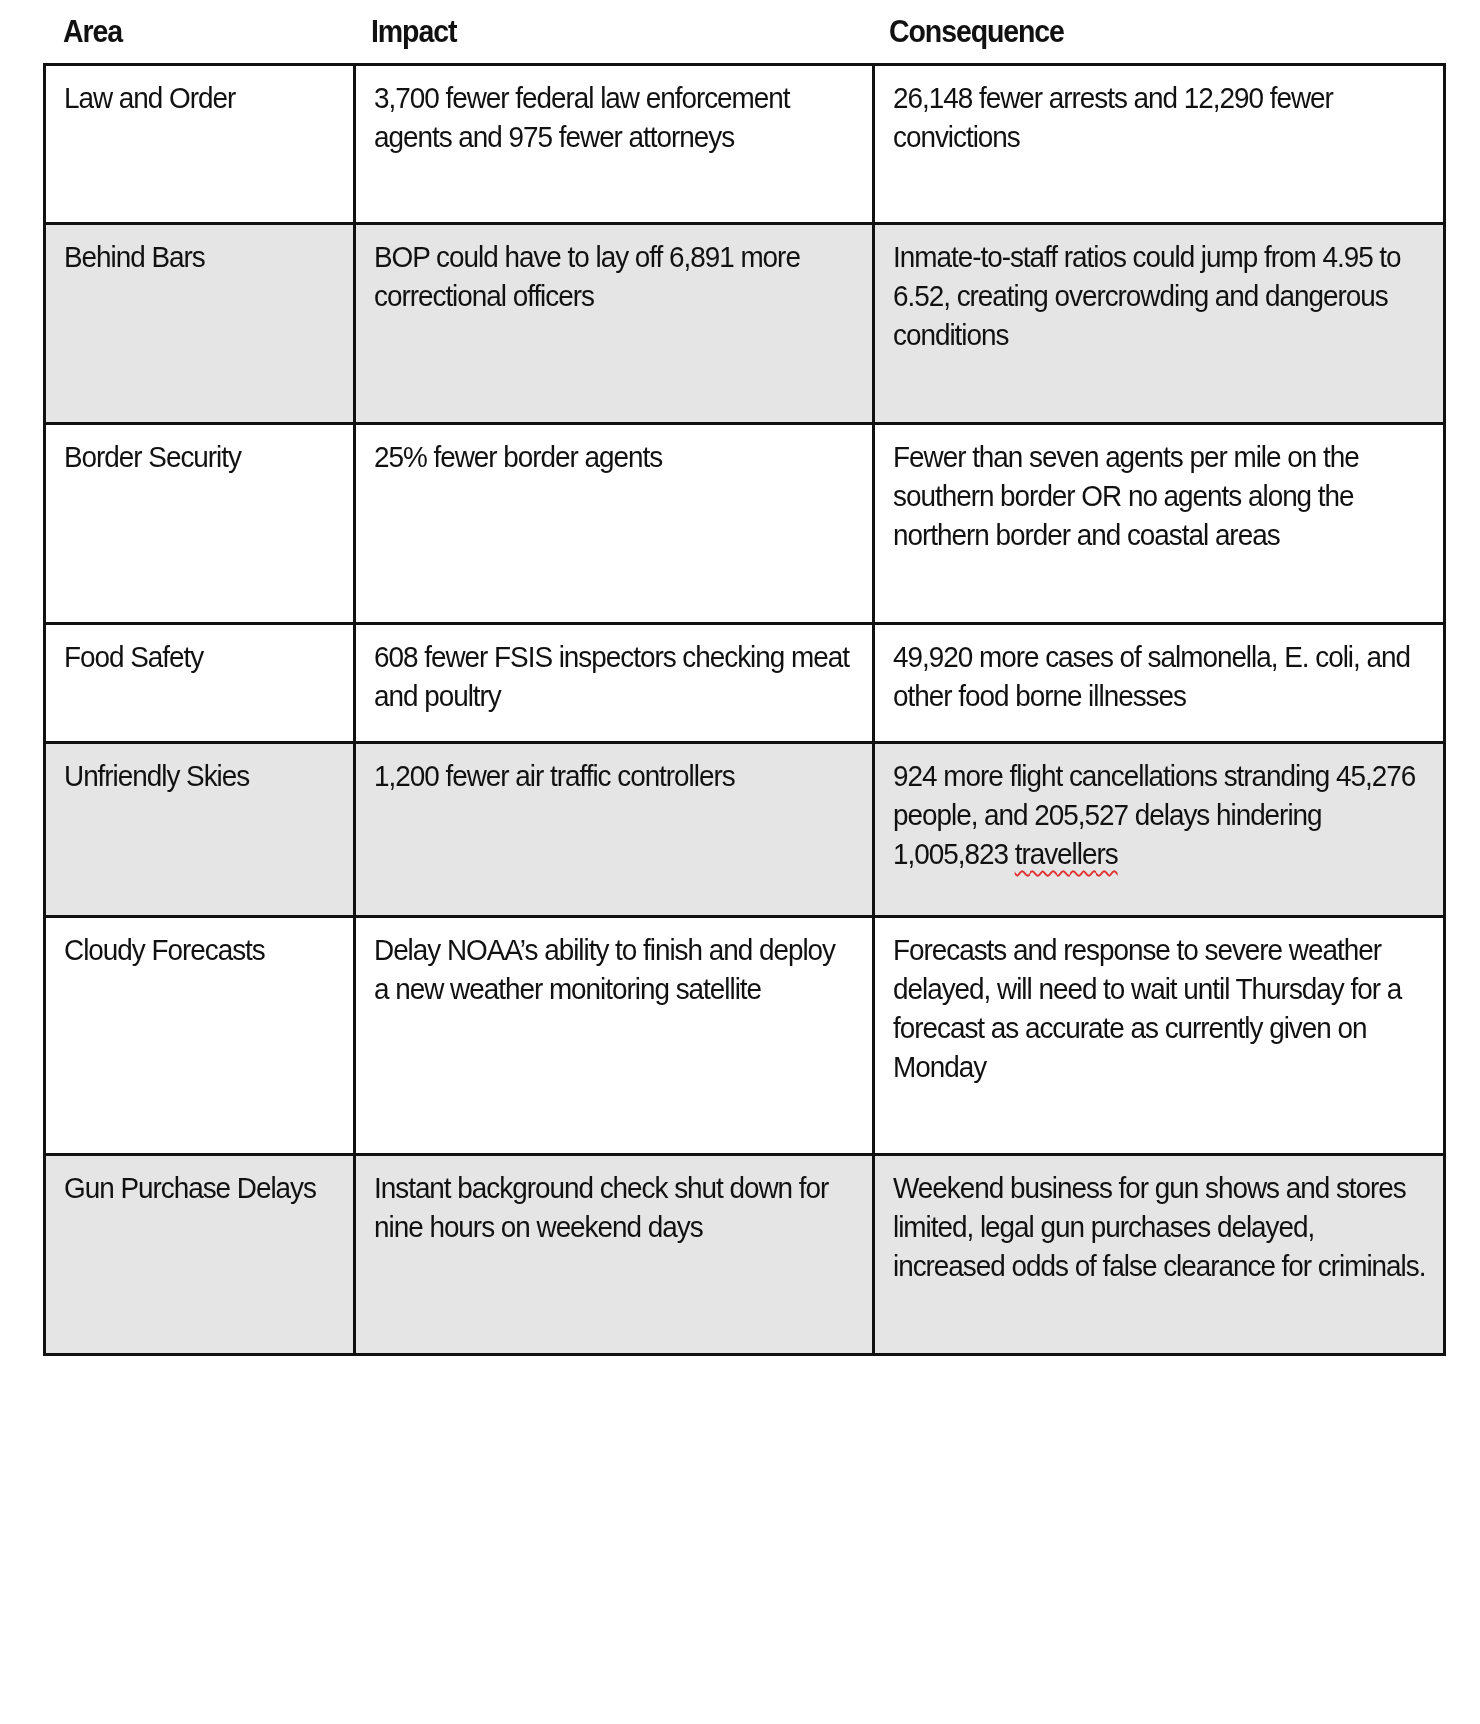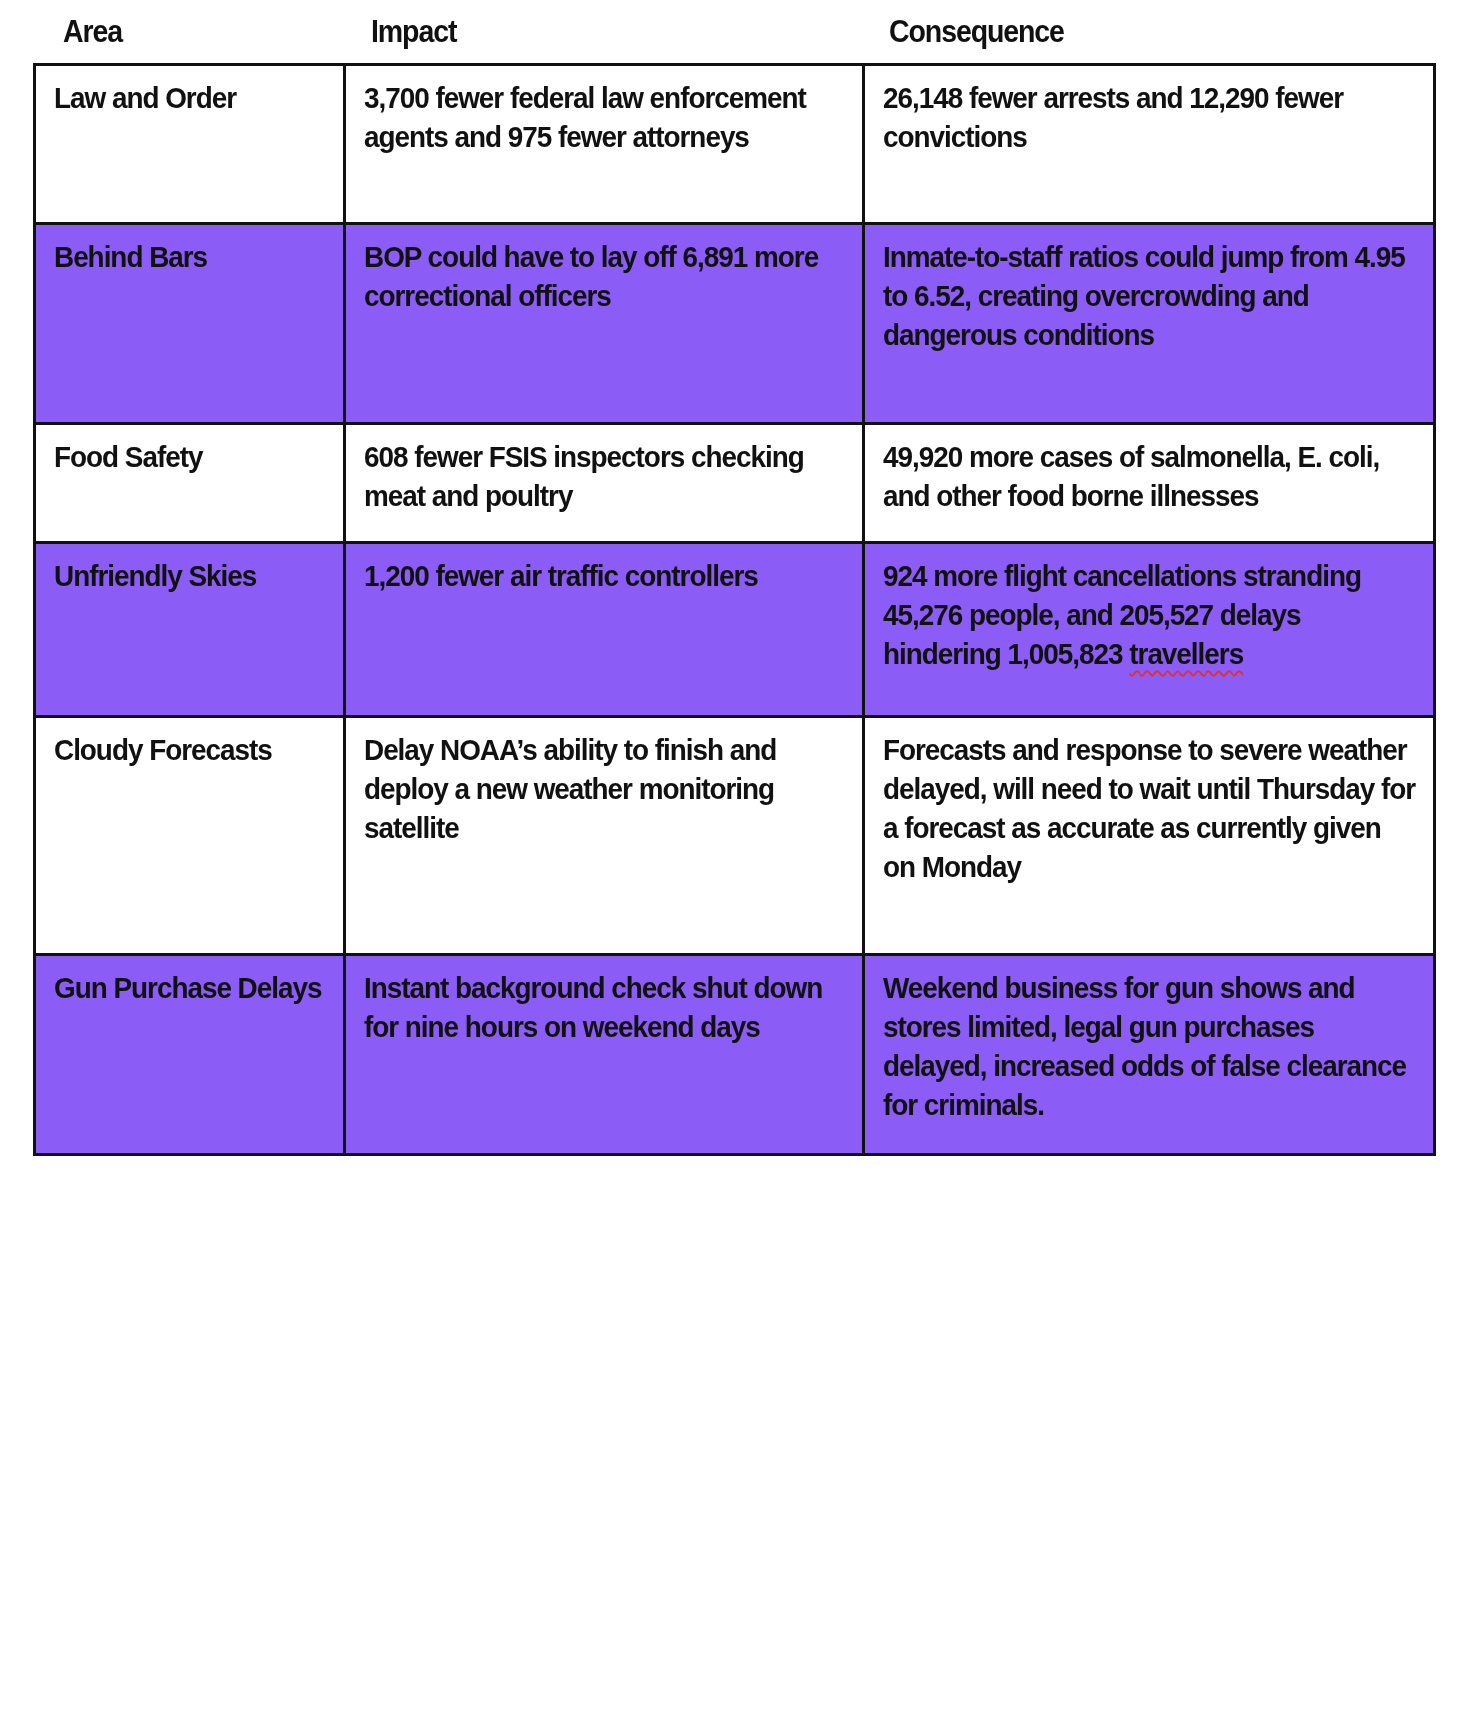--- a/index.html
+++ b/index.html
@@ -1,25 +1,25 @@
 <!DOCTYPE html>
 <html><head>
 <meta charset="utf-8">
 <style>
   html, body { margin: 0; padding: 0; background: #ffffff; }
   body { width: 1480px; height: 1724px; position: relative; overflow: hidden;
          font-family: "Liberation Sans", sans-serif; color: #111; }
   .hdr { position: absolute; top: 14px; font-weight: bold; font-size: 31px;
          letter-spacing: -1.2px; transform: scaleX(0.92); transform-origin: left top; }
-  table { position: absolute; left: 33px; top: 63px; width: 1400px;
-          border-collapse: collapse; table-layout: fixed; font-weight: bold; }
+  table { position: absolute; left: 43px; top: 63px; width: 1400px;
+          border-collapse: collapse; table-layout: fixed; }
   td { border: 3px solid #111; vertical-align: top; padding: 12px 18px 0 18px;
        font-size: 30px; line-height: 39px; letter-spacing: -1.1px; box-sizing: border-box; }
   td .t { display: block; transform: scaleX(0.93); transform-origin: left top; width: 108%; }
-  tr.gray td { background: #8b5cf6; }
+  tr.gray td { background: #e5e5e5; }
   tr.white td { background: #ffffff; }
   .spell { text-decoration: underline wavy #e03030; text-underline-offset: 6px; text-decoration-thickness: 2px; }
 </style>
 </head>
 <body>
 
 <div class="hdr" style="left:63px">Area</div>
 <div class="hdr" style="left:371px">Impact</div>
 <div class="hdr" style="left:889px">Consequence</div>
 
@@ -43,20 +43,31 @@
     </tr>
     <tr class="gray" style="height:200px">
       <td>
           <span class="t">Behind Bars</span>
         </td>
       <td>
           <span class="t">BOP could have to lay off 6,891 more correctional officers</span>
         </td>
       <td>
           <span class="t">Inmate-to-staff ratios could jump from 4.95 to 6.52, creating overcrowding and dangerous conditions</span>
+        </td>
+    </tr>
+    <tr class="white" style="height:200px">
+      <td>
+          <span class="t">Border Security</span>
+        </td>
+      <td>
+          <span class="t">25% fewer border agents</span>
+        </td>
+      <td>
+          <span class="t">Fewer than seven agents per mile on the southern border OR no agents along the northern border and coastal areas</span>
         </td>
     </tr>
     <tr class="white" style="height:119px">
       <td>
           <span class="t">Food Safety</span>
         </td>
       <td>
           <span class="t">608 fewer FSIS inspectors checking meat and poultry</span>
         </td>
       <td>

